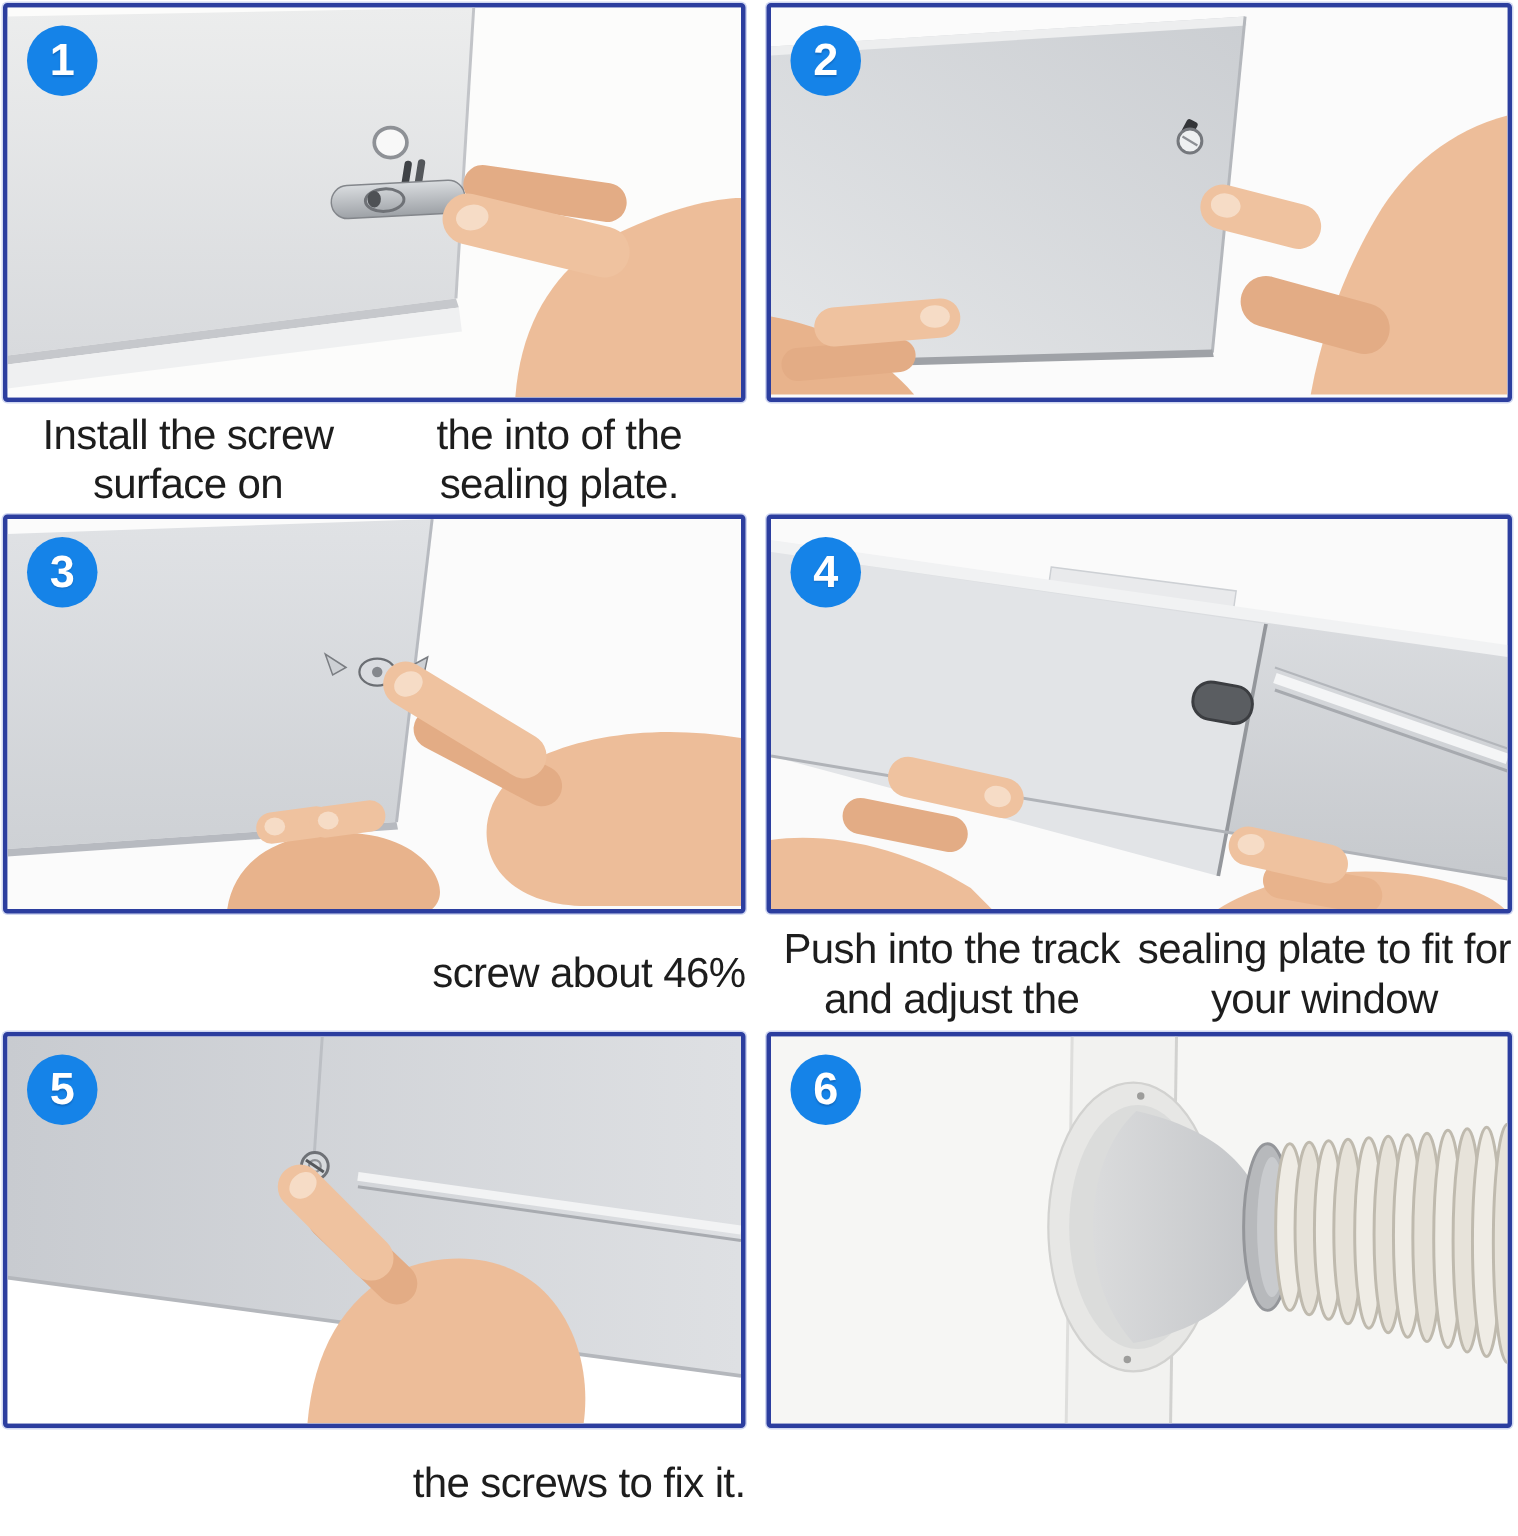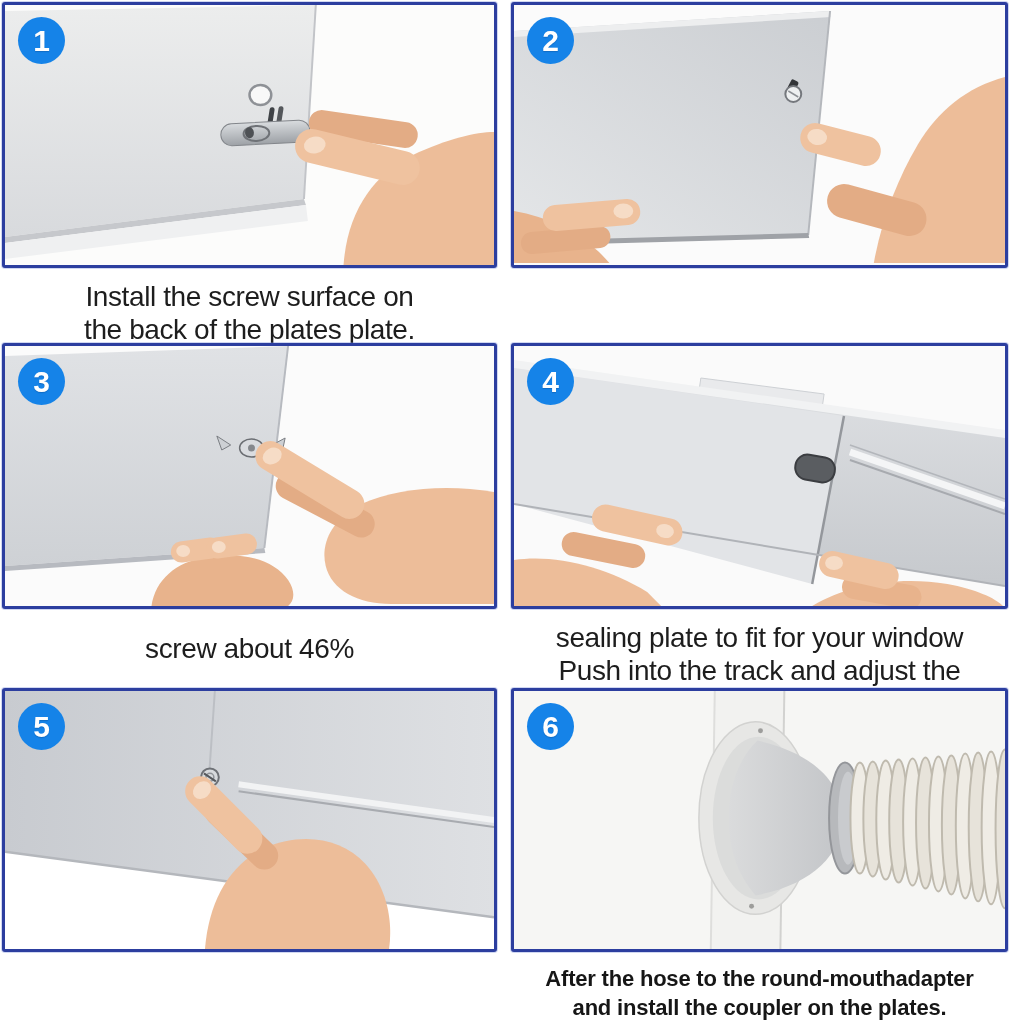--- a/index.html
+++ b/index.html
@@ -18,21 +18,21 @@
   .r1 .photo,.r2 .photo{height:260px;}
   .r3 .photo{height:258px;}
   .ill{position:absolute;left:0;top:0;width:100%;height:100%;display:block;}
   .badge{
     position:absolute;top:12px;left:13px;width:47px;height:47px;border-radius:50%;
     background:#1583e8;color:#ffffff;font-size:30px;font-weight:bold;
     display:flex;align-items:center;justify-content:center;z-index:2;
     text-shadow:0 1px 1px rgba(0,40,90,.25);
   }
   .caption{
-    flex:1;margin:12px;display:flex;flex-direction:column;align-items:center;justify-content:center;
+    flex:1;margin:0;display:flex;flex-direction:row;align-items:center;justify-content:flex-end;
     text-align:center;font-size:28px;line-height:33px;letter-spacing:-0.4px;color:#1d1d1d;
   }
   .caption.small{font-size:22px;font-weight:600;line-height:29px;color:#161616;letter-spacing:-0.2px;}
 </style>
 </head>
 <body>
 
 <div class="page">
 
   <section class="step r1">
@@ -69,21 +69,21 @@
           <path d="M342,260 C346,206 372,170 412,150 C446,134 476,127 494,127 L494,260 Z" fill="#edbd99"></path>
           <path d="M320,118 L404,130" stroke="#e3ac85" stroke-width="26" stroke-linecap="round" fill="none"></path>
           <path d="M310,141 L402,163" stroke="#efc29f" stroke-width="34" stroke-linecap="round" fill="none"></path>
           <ellipse cx="313" cy="140" rx="11" ry="8.5" fill="#f6dcc6" transform="rotate(-10 313 140)"></ellipse>
         </g>
       </svg>
       <span class="badge">1</span>
     </figure>
     <p class="caption">
       <span>Install the screw surface on</span>
-      <span>the back of the plates plate.</span>
+      <span>the into of the sealing plate.</span>
     </p>
   </section>
 
   <section class="step r1">
     <figure class="photo" style="margin:0">
       <svg class="ill" viewBox="0 0 494 260" preserveAspectRatio="none" role="img" aria-label="Two hands holding the sealing plate with the tightening gasket screw on the front">
         <defs>
           <linearGradient id="s2p" x1="1" y1="0" x2="0" y2="1">
               <stop offset="0" stop-color="#cbced2"></stop>
               <stop offset="1" stop-color="#e4e6e8"></stop>
@@ -191,22 +191,22 @@
         <g>
           <path d="M300,260 C336,238 388,230 436,238 C464,243 484,252 492,260 Z" fill="#edbd99"></path>
           <path d="M342,241 L398,251" stroke="#e8b38c" stroke-width="24" stroke-linecap="round" fill="none"></path>
           <path d="M320,218 L374,230" stroke="#efc29f" stroke-width="26" stroke-linecap="round" fill="none"></path>
           <ellipse cx="322" cy="217" rx="9" ry="7" fill="#f6dcc6"></ellipse>
         </g>
       </svg>
       <span class="badge">4</span>
     </figure>
     <p class="caption">
+      <span>Push into the track and adjust the</span>
       <span>sealing plate to fit for your window</span>
-      <span>Push into the track and adjust the</span>
     </p>
   </section>
 
   <section class="step r3">
     <figure class="photo" style="margin:0">
       <svg class="ill" viewBox="0 0 494 260" preserveAspectRatio="none" role="img" aria-label="Hand tightening a screw on the joined sealing plates">
         <defs>
           <linearGradient id="s5p" x1="0" y1="0" x2="1" y2="0">
               <stop offset="0" stop-color="#c8cbd0"></stop>
               <stop offset="1" stop-color="#dee0e3"></stop>
@@ -228,20 +228,21 @@
         <g>
           <path d="M202,260 C206,212 226,176 262,158 C300,142 340,148 364,174 C386,198 392,232 388,260 Z" fill="#edbd99"></path>
           <path d="M216,122 L262,166" stroke="#e3ac85" stroke-width="28" stroke-linecap="round" fill="none"></path>
           <path d="M197,101 L245,149" stroke="#efc29f" stroke-width="30" stroke-linecap="round" fill="none"></path>
           <ellipse cx="199" cy="100" rx="10" ry="8" fill="#f6dcc6" transform="rotate(-42 199 100)"></ellipse>
         </g>
       </svg>
       <span class="badge">5</span>
     </figure>
     <p class="caption">
+      <span>the screws to fix it.</span>
     </p>
   </section>
 
   <section class="step r3">
     <figure class="photo" style="margin:0">
       <svg class="ill" viewBox="0 0 494 260" preserveAspectRatio="none" role="img" aria-label="Corrugated exhaust hose attached to the round mouth adapter installed on the plate">
         <defs>
           <linearGradient id="s6c" x1="0" y1="0" x2="1" y2="0">
               <stop offset="0" stop-color="#dadbdc"></stop>
               <stop offset="1" stop-color="#c3c5c8"></stop>
@@ -272,19 +273,15 @@
           <ellipse cx="427" cy="134" rx="9.5" ry="68" fill="#efece5" stroke="#bfbaae" stroke-width="2"></ellipse>
           <ellipse cx="440" cy="135" rx="9.5" ry="70" fill="#e7e3da" stroke="#bfbaae" stroke-width="2"></ellipse>
           <ellipse cx="454" cy="136" rx="9.5" ry="73" fill="#efece5" stroke="#bfbaae" stroke-width="2"></ellipse>
           <ellipse cx="467" cy="137" rx="9.5" ry="75" fill="#e7e3da" stroke="#bfbaae" stroke-width="2"></ellipse>
           <ellipse cx="480" cy="138" rx="9.5" ry="77" fill="#efece5" stroke="#bfbaae" stroke-width="2"></ellipse>
           <ellipse cx="494" cy="139" rx="9.5" ry="80" fill="#e7e3da" stroke="#bfbaae" stroke-width="2"></ellipse>
         </g>
       </svg>
       <span class="badge">6</span>
     </figure>
-    <p class="caption small">
-      <span>After the hose to the round-mouthadapter</span>
-      <span>and install the coupler on the plates.</span>
-    </p>
   </section>
 
 </div>
 
 </body></html>

